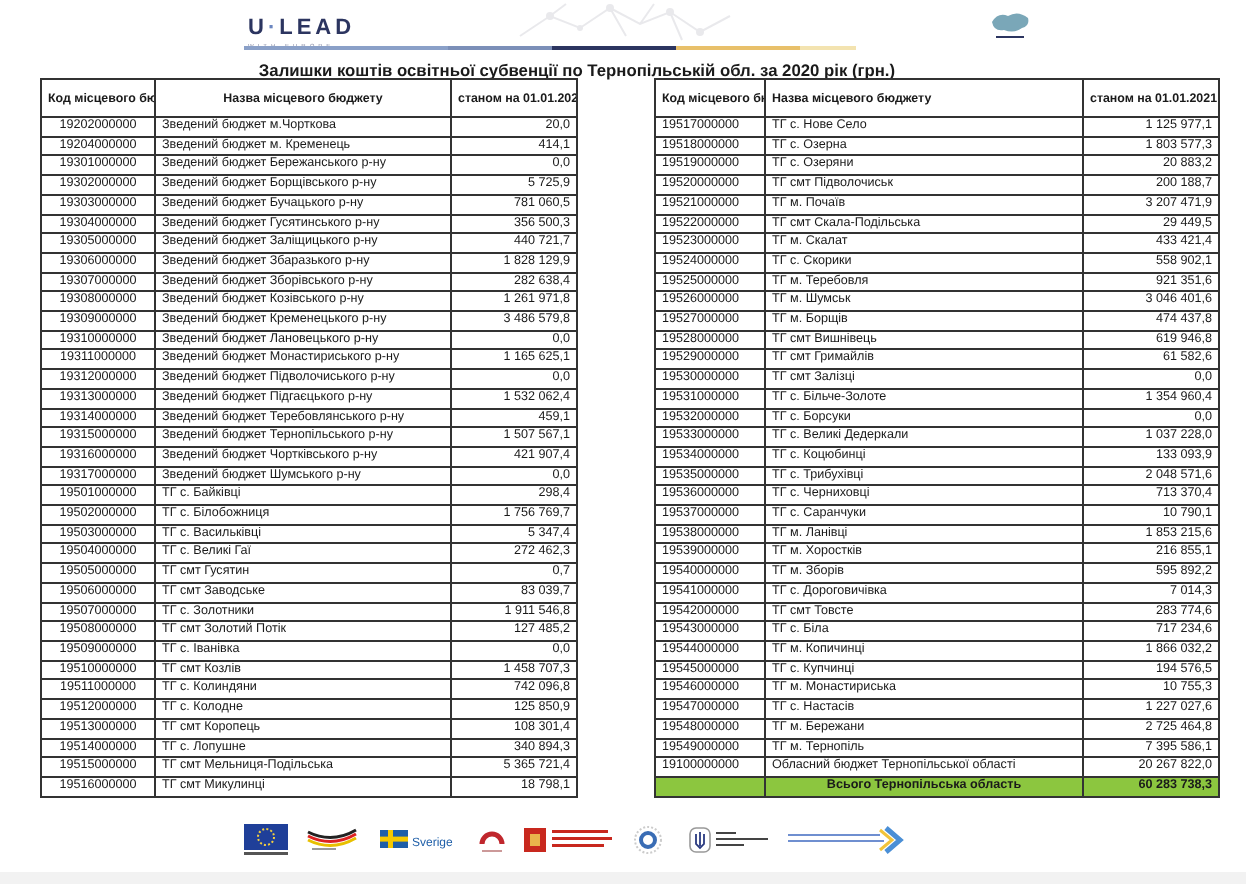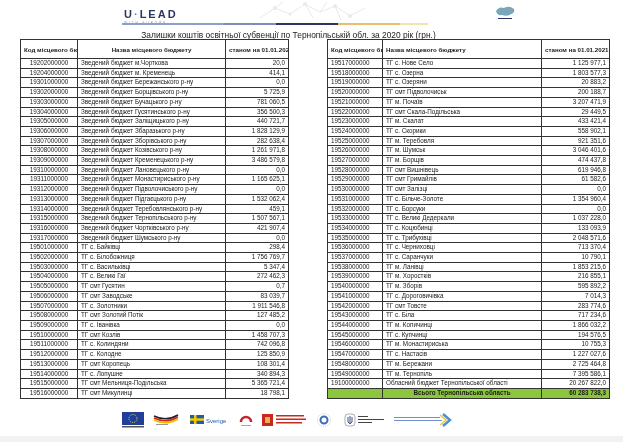--- a/index.html
+++ b/index.html
@@ -10,21 +10,21 @@
   .ulead-title .dash { color: #6b86c0; }
   .ulead-sub { font-size: 3px; letter-spacing: 2px; color: #8a8fa8; margin-top: 1px; }
   .deco { position: absolute; left: 255px; top: 0px; width: 120px; height: 22px; opacity: 0.18; }
   .map-logo { position: absolute; left: 494px; top: 4px; width: 22px; height: 16px; }
   .stripe { position: absolute; top: 23px; height: 2px; }
   .s1 { left: 122px; width: 102px; background: #8aa0c8; }
   .s2 { left: 224px; width: 52px; background: #7b8fb8; }
   .s3 { left: 276px; width: 62px; background: #2c3560; }
   .s4 { left: 338px; width: 62px; background: #e8c06a; }
   .s5 { left: 400px; width: 28px; background: #f3e3b0; }
-  .title { position: absolute; left: 0; top: 30px; width: 577px; text-align: center; font-size: 8.4px; font-weight: normal; }
+  .title { position: absolute; left: 0; top: 30px; width: 577px; text-align: center; font-size: 8.4px; font-weight: bold; }
   table { position: absolute; border-collapse: collapse; font-size: 6.3px; table-layout: fixed; }
   td, th { border: 0.8px solid #333; padding: 0 3px; height: 8.7px; line-height: 8.7px; white-space: nowrap; overflow: hidden; }
   th { font-weight: bold; font-size: 6.2px; line-height: 7px; height: 16px; padding: 1px 3px; }
   .t-left { left: 20px; top: 39px; width: 268px; }
   .t-right { left: 327px; top: 39px; width: 282px; }
   .t-left col.c1 { width: 57px; } .t-left col.c2 { width: 148px; } .t-left col.c3 { width: 63px; }
   .t-right col.c1 { width: 55px; } .t-right col.c2 { width: 159px; } .t-right col.c3 { width: 68px; }
   .t-left th { text-align: center; }
   .t-right th.h1, .t-right th.h2 { text-align: left; }
   .t-right th.h3 { text-align: right; }

